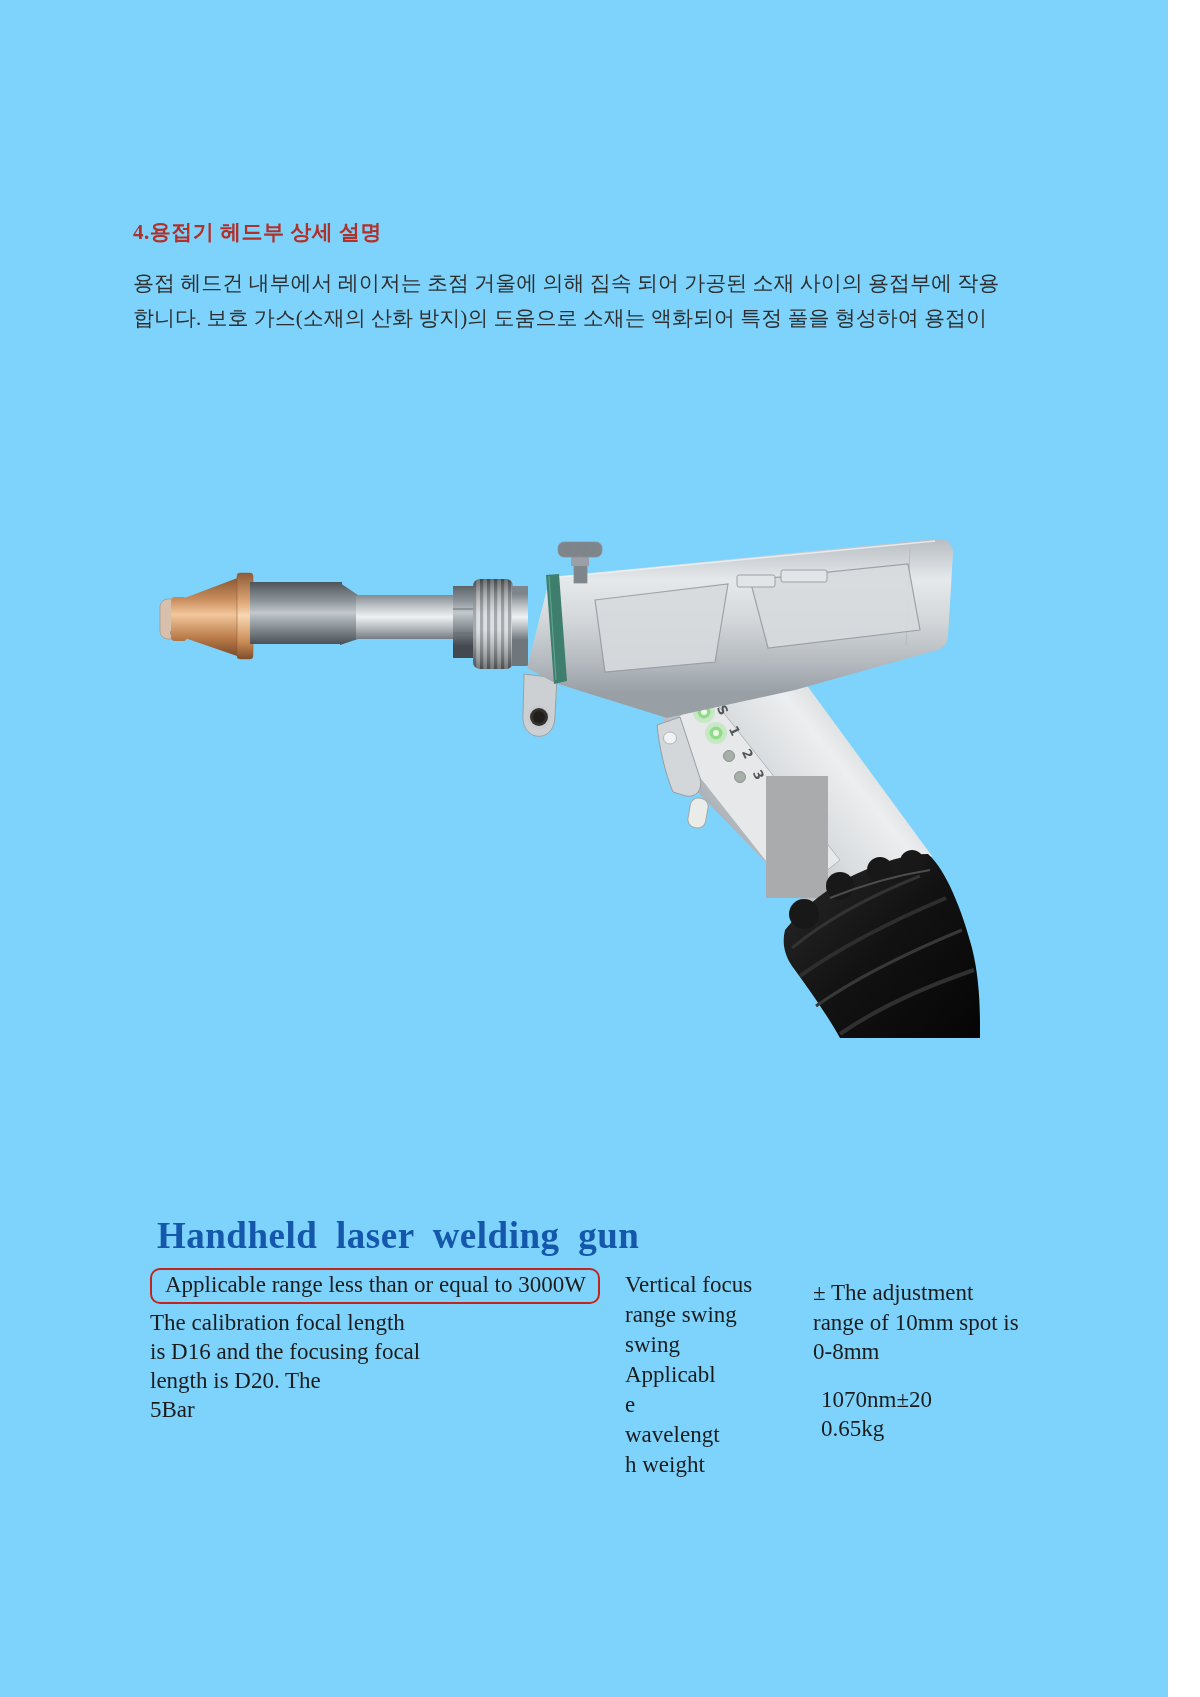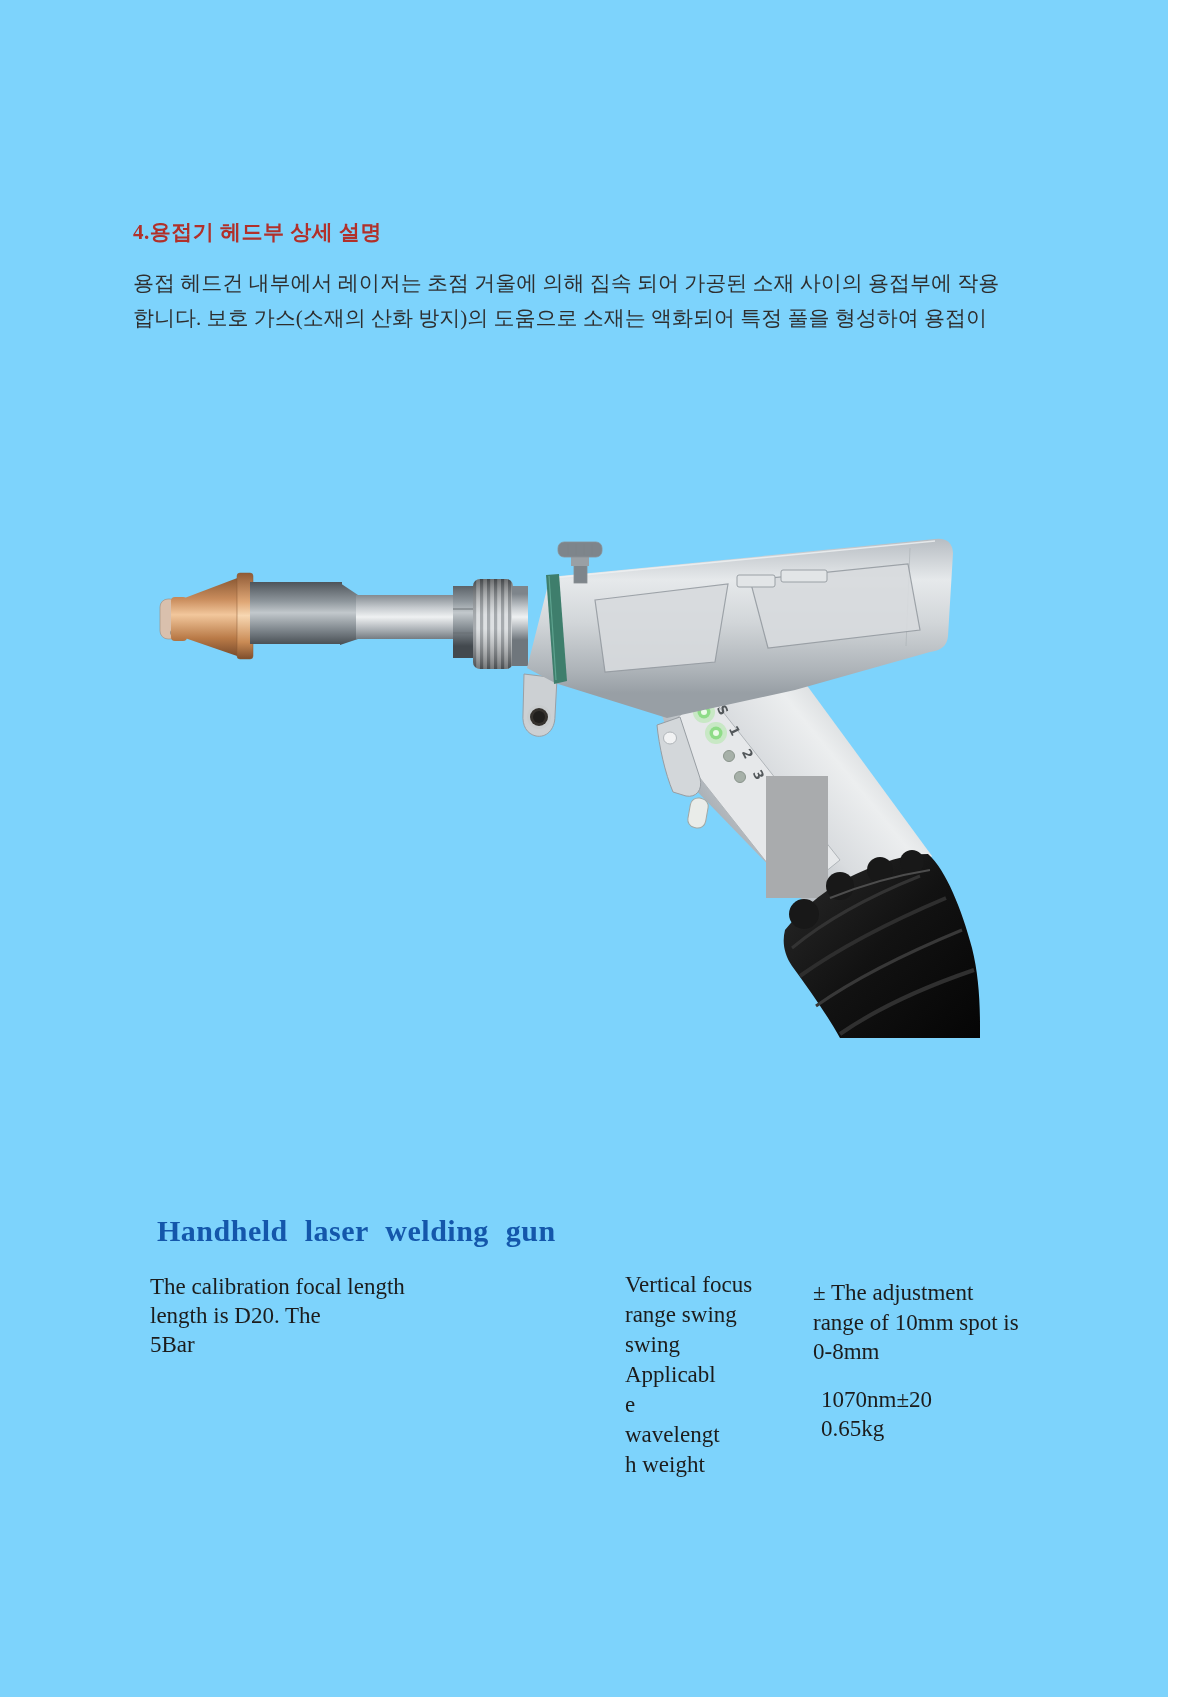--- a/index.html
+++ b/index.html
@@ -13,21 +13,21 @@
     left:133px;top:218px;font-size:21px;font-weight:bold;color:#b1302a;
     letter-spacing:.5px;white-space:pre;
   }
   
   #body-paragraph{
     left:133px;top:266px;width:920px;font-size:21px;line-height:35px;color:#2e2e2e;
   }
   #body-paragraph .kline{white-space:pre;}
   
   #product-title{
-    left:157px;top:1214px;font-size:30px;font-weight:bold;color:#1457ab;
+    left:157px;top:1214px;font-size:37px;font-weight:bold;color:#1457ab;
     word-spacing:9px;letter-spacing:.5px;white-space:pre;
   }
   
   .spec-col{color:#1c1c1c;font-size:23px;}
   #spec-col1{left:150px;top:1268px;width:480px;}
   #spec-col1 .boxed{
     display:inline-block;border:2.5px solid #c1261e;border-radius:10px;
     padding:2px 12px 4px 13px;white-space:pre;
   }
   #spec-col1 .spec-line{line-height:29px;white-space:pre;}
@@ -201,21 +201,23 @@
       <rect x="434" y="87" width="13" height="18" fill="url(#steelLight)" stroke="#878d92" stroke-width=".8"></rect>
       <rect x="431" y="79" width="18" height="9" fill="#9aa0a5"></rect>
       <rect x="418" y="64" width="44" height="15" rx="6" fill="url(#steelLight)" stroke="#8a9095" stroke-width=".8"></rect>
       <path d="M428,66 V77 M436,66 V77 M444,66 V77 M452,66 V77" stroke="#7d8388" stroke-width="1"></path>
     </g>
   </svg>
 
   <div class="abs" id="product-title">Handheld laser welding gun</div>
 
   <div class="abs spec-col" id="spec-col1">
+    <span class="boxed">Applicable range less than or equal to 3000W</span>
     <div class="spec-line">The calibration focal length</div>
+    <div class="spec-line">is D16 and the focusing focal</div>
     <div class="spec-line">length is D20. The</div>
     <div class="spec-line">5Bar</div>
   </div>
 
   <div class="abs spec-col" id="spec-col2">
     <div class="spec-line">Vertical focus</div>
     <div class="spec-line">range swing</div>
     <div class="spec-line">swing</div>
     <div class="spec-line">Applicabl</div>
     <div class="spec-line">e</div>

